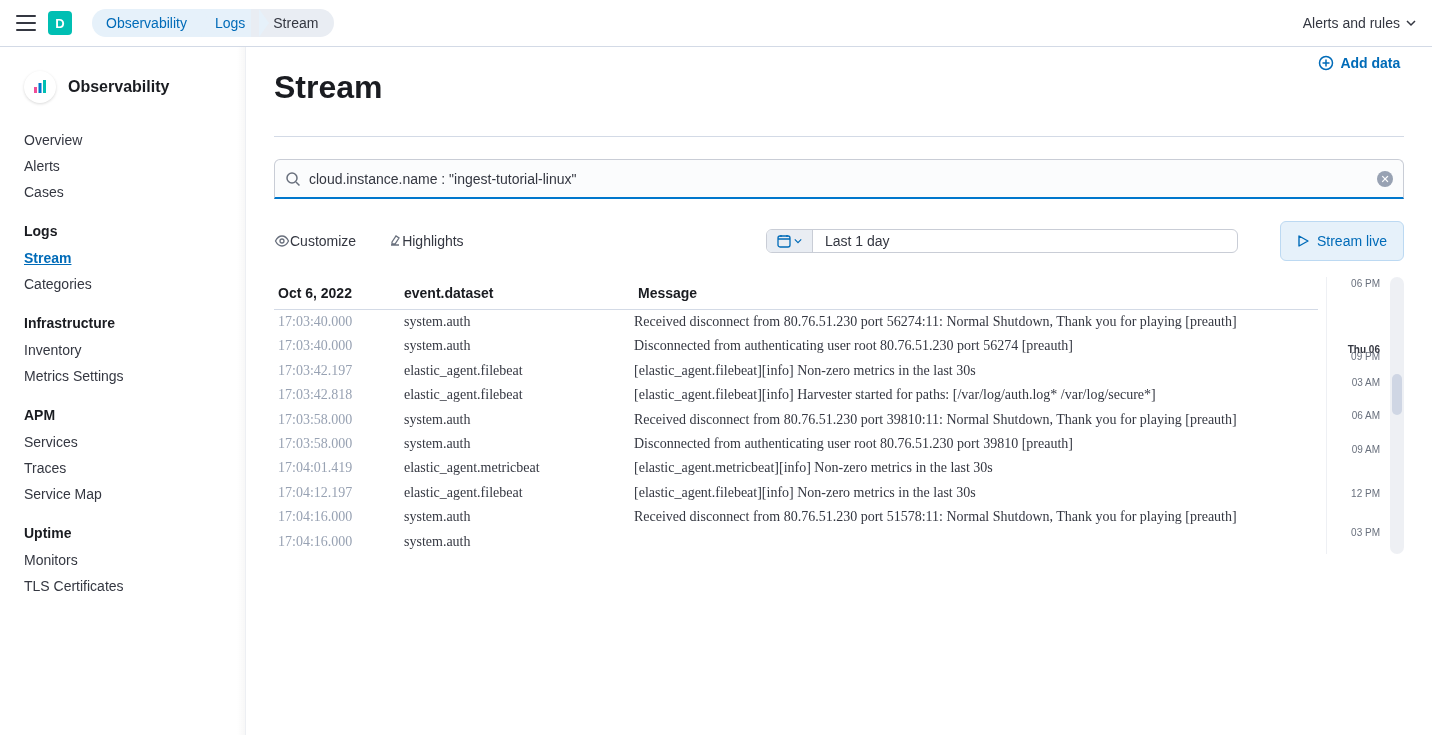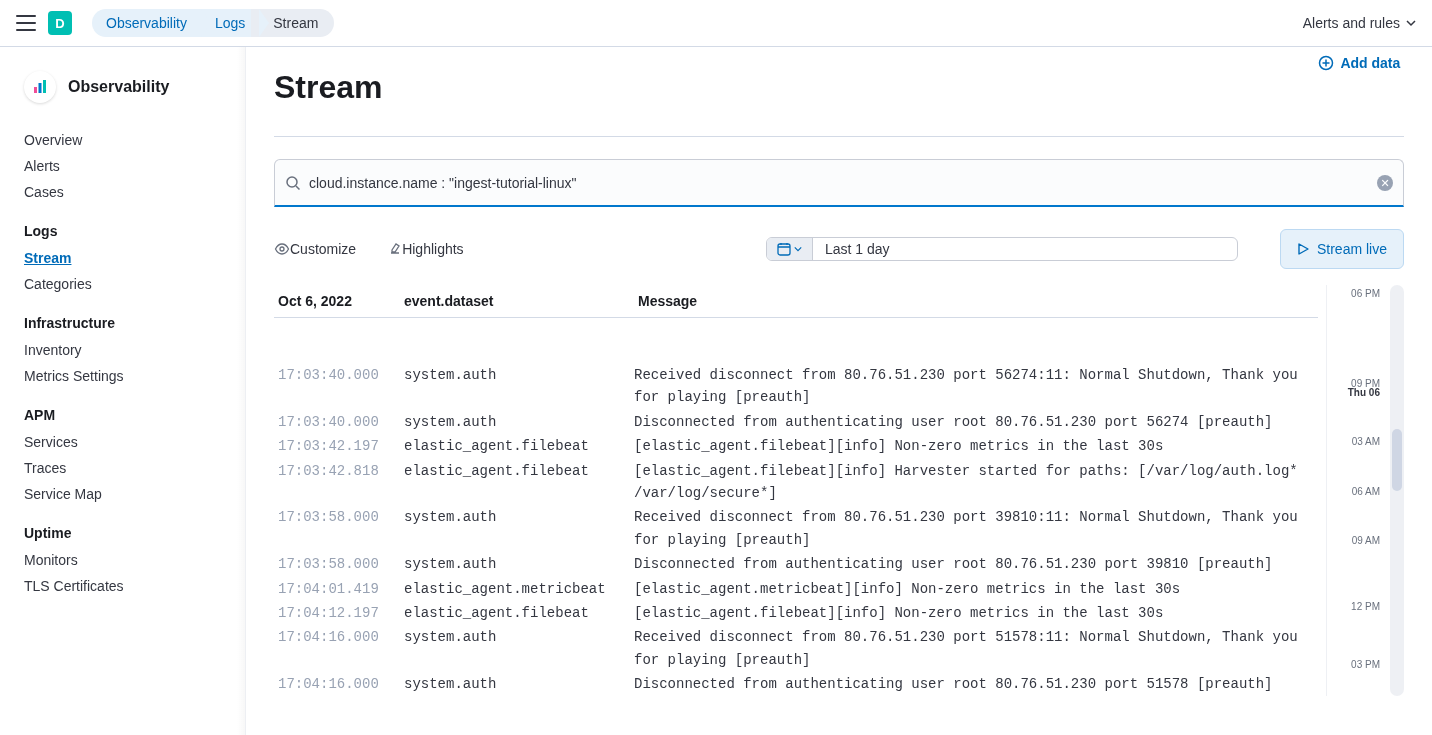--- a/index.html
+++ b/index.html
@@ -95,21 +95,21 @@
   .main { flex:1; overflow:auto; padding: 22px 28px 0 28px;}
   .page-title { font-size:32px; font-weight:700; color:#1a1c21; margin-bottom: 30px;}
   .page-rule { border:none; border-top:1px solid #d3dae6; margin-bottom:22px;}
 
   
   .searchbar {
     display:flex; align-items:center;
     border:1px solid #c9cdd6;
     border-bottom:2px solid #07c;
     border-radius:6px 6px 0 0;
-    height:48px;
+    height:40px;
     padding:0 10px;
     background:#fbfcfd;
   }
   .searchbar .sicon { flex:0 0 auto; margin-right:8px; color:#69707d;}
   .searchbar input {
     flex:1; border:none; outline:none; background:transparent;
     font-size:14px; color:#343741;
   }
   .searchbar .clear {
     flex:0 0 auto; width:16px; height:16px; border-radius:50%;
@@ -146,21 +146,21 @@
   
   .log-wrap { display:flex; margin-top:16px;}
   .log-table { flex:1;}
   .log-head {
     display:flex; padding:8px 4px; font-weight:700; font-size:14px;
     border-bottom:1px solid #d3dae6;
   }
   .col-time { width:126px; flex:0 0 126px;}
   .col-ds   { width:230px; flex:0 0 230px;}
   .col-msg  { flex:1; padding-left:4px;}
-  .log-rows { font-family: Liberation Mono, monospace; font-size:14px; line-height:1.6; color:#343741;margin-top:45px;}
+  .log-rows { font-family: Liberation Serif, serif; font-size:14px; line-height:1.6; color:#343741;}
   .log-row { display:flex; padding:1px 4px;}
   .log-row .t { width:126px; flex:0 0 126px; color:#98a2b3;}
   .log-row .d { width:230px; flex:0 0 230px; }
   .log-row .m { flex:1; word-break:break-all; padding-right:6px;}
 
   
   .ruler {
     width:60px; flex:0 0 60px;
     font-size:10px; color:#69707d;
     position:relative; margin-left:8px;
@@ -361,21 +361,20 @@
               <div class="m">[elastic_agent.filebeat][info] Non-zero metrics in the last 30s</div>
             </div>
             <div class="log-row">
               <div class="t">17:04:16.000</div>
               <div class="d">system.auth</div>
               <div class="m">Received disconnect from 80.76.51.230 port 51578:11: Normal Shutdown, Thank you for playing [preauth]</div>
             </div>
             <div class="log-row">
               <div class="t">17:04:16.000</div>
               <div class="d">system.auth</div>
-              <div class="m">Disconnected from authenticating user root 80.76.51.230 port 51578 [preauth]</div>
             </div>
           </div>
       </div>
       <div class="ruler" id="ruler">
           <div class="tick" style="top: 2%;">06 PM</div>
           <div class="tick" style="top: 14%; margin-top: 40px;">09 PM</div>
           <div class="tick major" style="top: 26%;">Thu 06</div>
           <div class="tick" style="top: 38%;">03 AM</div>
           <div class="tick" style="top: 50%;">06 AM</div>
           <div class="tick" style="top: 62%;">09 AM</div>

